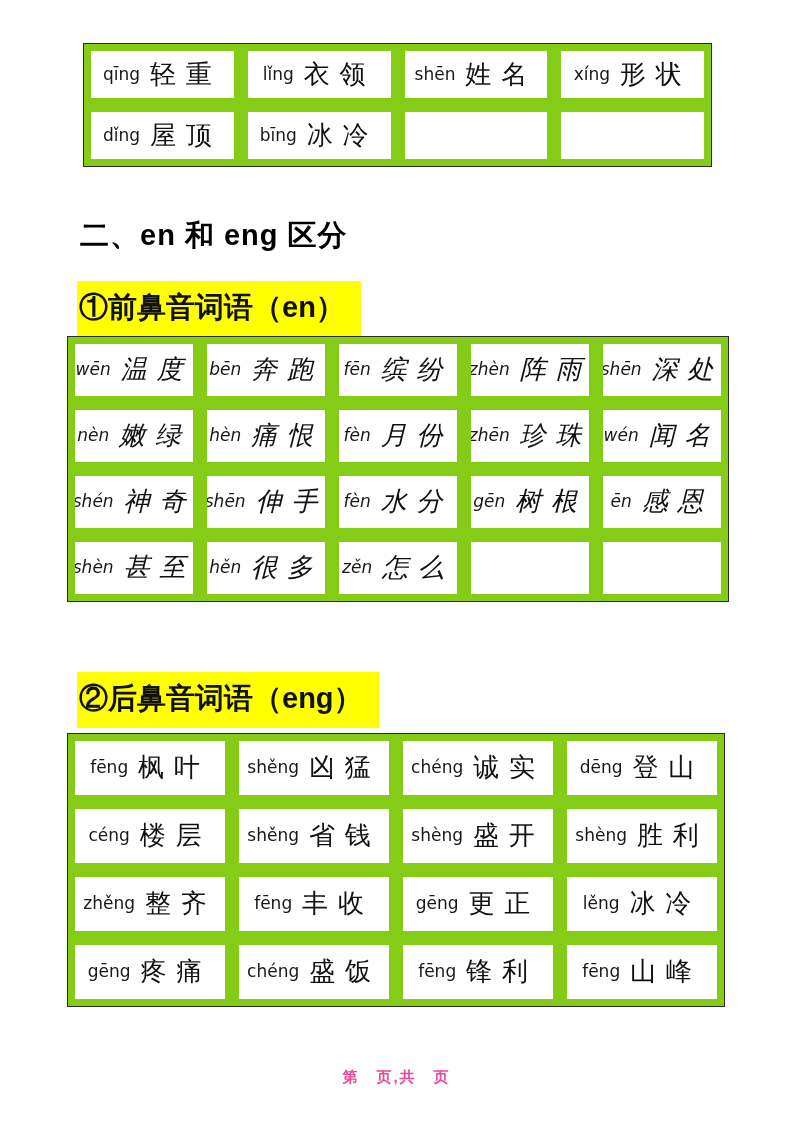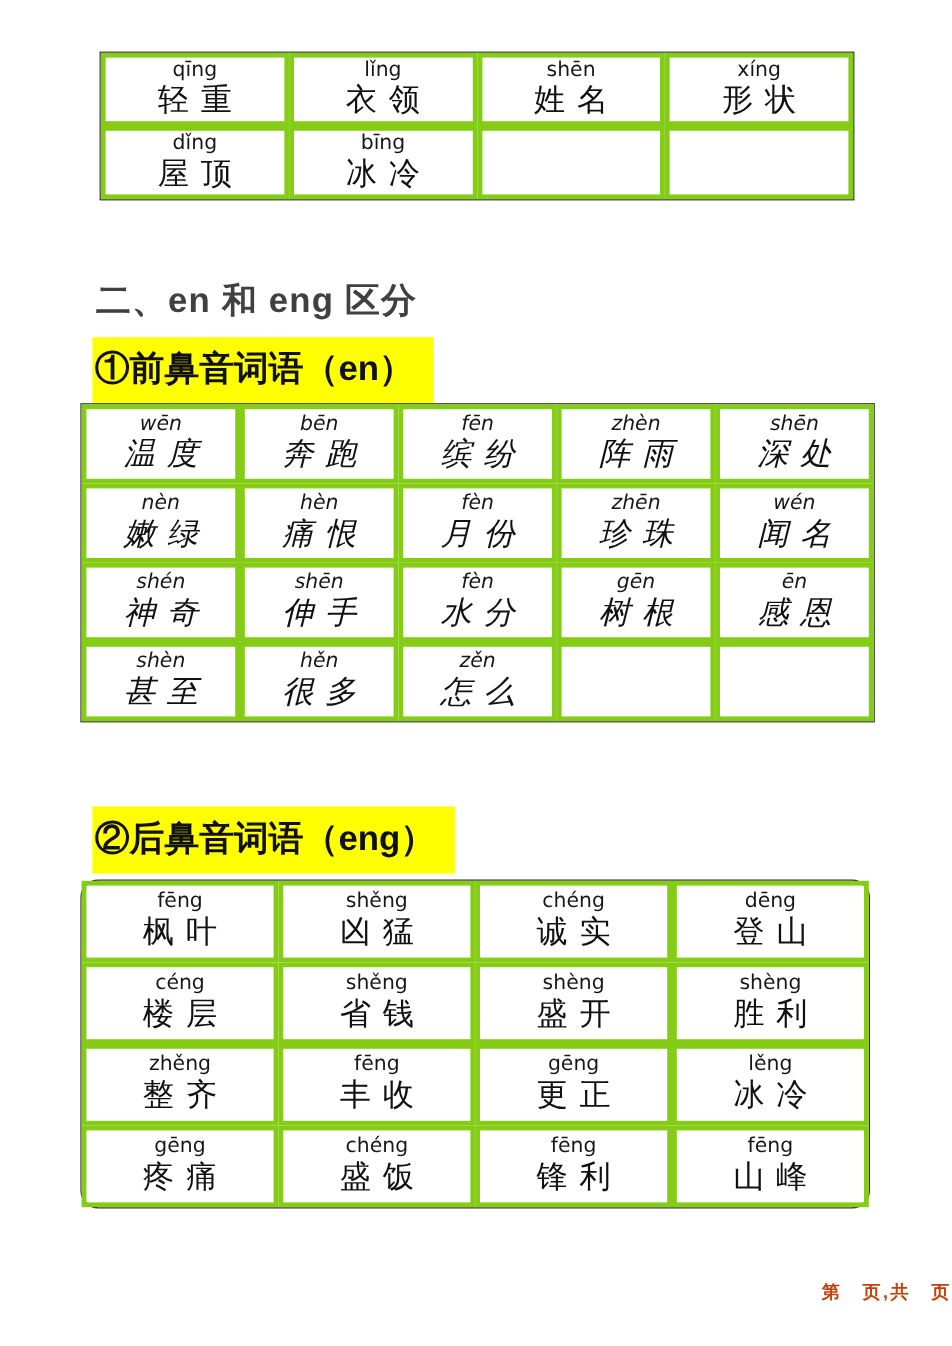--- a/index.html
+++ b/index.html
@@ -17,23 +17,22 @@
     position: absolute;
     display: grid;
     border: 1px solid #2b2b2b;
     background: #ffffff;
   }
   .t-top  { left: 83px; top: 43px;  width: 627px; grid-auto-rows: 61px; }
   .t-en   { left: 67px; top: 336px; width: 660px; grid-auto-rows: 66px; }
   .t-eng  { left: 67px; top: 733px; width: 656px; grid-auto-rows: 68px; }
 
   .cell {
-    border: 4px solid #84cc16;
+    border: 7px solid #84cc16;
     display: flex;
-    flex-direction: column;
     align-items: center;
     justify-content: center;
     padding: 2px 0 4px 0;
     overflow: hidden;
     text-align: right;
   }
   .pinyin {
     font-family: "DejaVu Sans", sans-serif;
     font-size: 17px;
     line-height: 20px;
@@ -44,49 +43,49 @@
     font-size: 26px;
     line-height: 32px;
     letter-spacing: 0.38em;
     text-indent: 0.38em;
     color: #111111;
     white-space: nowrap;
   }
 
   .section-title {
     position: absolute;
-    left: 80px; top: 231px;
+    left: 80px; top: 216px;
     font-size: 29px;
     font-weight: bold;
     letter-spacing: 1px;
-    color: #404040;
+    color: #000000;
   }
 
   .hl-label {
     position: absolute;
     display: inline-block;
     background: #ffff00;
     font-size: 29px;
     font-weight: bold;
     color: #111111;
     padding: 7px 16px 9px 2px;
     white-space: nowrap;
   }
   .hl-en  { left: 77px; top: 281px; }
   .hl-eng { left: 77px; top: 672px; }
 
   .page-footer {
     position: absolute;
     left: 0; top: 1068px;
     width: 100%;
-    text-align: right;
+    text-align: center;
     font-size: 15px;
     font-weight: bold;
     letter-spacing: 2px;
-    color: #c2410c;
+    color: #ec4899;
   }
 </style>
 </head>
 <body>
 
 <div class="wtable t-top" style="grid-template-columns: repeat(4, 1fr);">
     <div class="cell">
       <div class="pinyin">qīng</div>
       <div class="hanzi">轻重</div>
     </div>
@@ -202,21 +201,21 @@
       <div class="hanzi"></div>
     </div>
     <div class="cell">
       <div class="pinyin"></div>
       <div class="hanzi"></div>
     </div>
   </div>
 
 <div class="hl-label hl-eng">②后鼻音词语（eng）</div>
 
-<div class="wtable t-eng" style="grid-template-columns: repeat(4, 1fr); border-radius: 15px;">
+<div class="wtable t-eng" style="grid-template-columns: repeat(4, 1fr);">
     <div class="cell">
       <div class="pinyin">fēng</div>
       <div class="hanzi">枫叶</div>
     </div>
     <div class="cell">
       <div class="pinyin">shěng</div>
       <div class="hanzi">凶猛</div>
     </div>
     <div class="cell">
       <div class="pinyin">chéng</div>

